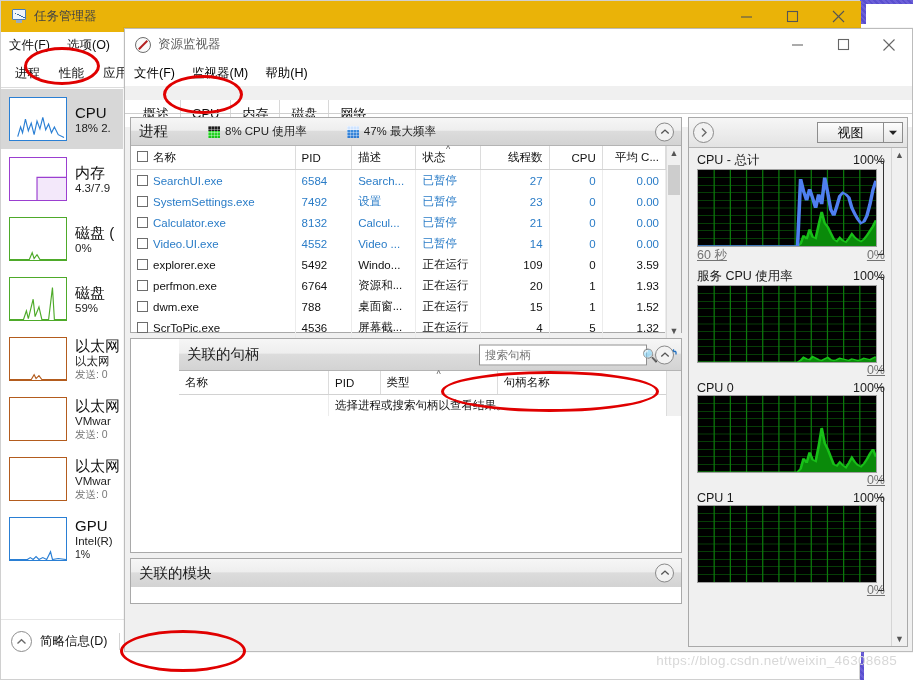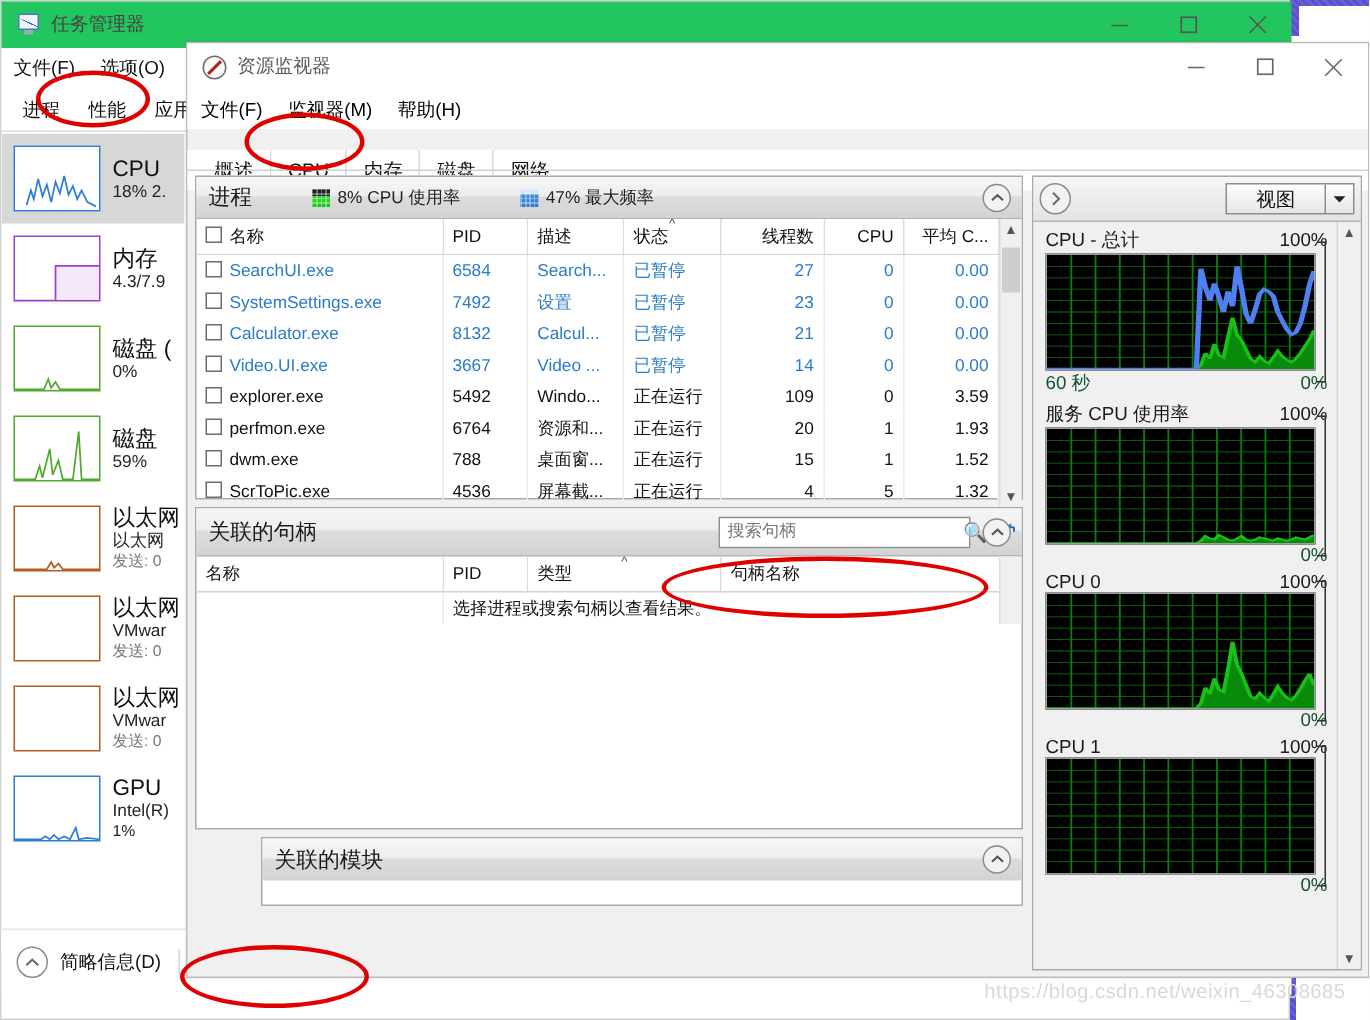--- a/index.html
+++ b/index.html
@@ -20,21 +20,21 @@
     background: repeating-linear-gradient(45deg,#5a4fcf,#5a4fcf 2px,#6b5fd8 2px,#6b5fd8 4px);
   }
 
   
   #taskmgr {
     position: absolute; left: 0; top: 0; width: 860px; height: 680px;
     background: #fff; border: 1px solid #d0d0d0;
   }
   #tm-titlebar {
     position: absolute; left:0; top:0; width: 860px; height: 31px;
-    background: #22c55e;
+    background: #eab308;
     display: flex; align-items: center;
   }
   #tm-title-text {
     font-size: 12.5px; color: #444; margin-left: 6px;
   }
   .tm-icon {
     width: 17px; height: 15px; margin-left: 10px;
     position: relative; flex: none;
   }
   .tm-icon .scr {
@@ -268,21 +268,21 @@
   }
   .gbracket::before{
     content:''; position:absolute; right:1px; top:-8px; bottom:-8px; width:1.4px; background:#333;
   }
   .gbracket::after{
     content:''; position:absolute; right:1px; top:-8px; width:6px; height:1.4px; background:#333;
   }
   .gbracket-bot{
     position:absolute; right:1px; bottom:-8px; width:6px; height:1.4px; background:#333;
   }
-  .gfooter { display:flex; align-items:baseline; font-size:12.5px; color:#14532d; }
+  .gfooter { display:flex; align-items:baseline; font-size:12.5px; color:#737373;text-decoration:underline; }
   .gfooter .gmin { margin-left:auto; }
 
   
   #handles-search {
     position:absolute; right:34px; top:50%; transform:translateY(-50%);
     width:168px; height:21px; border:1px solid #8f8f8f; background:#fff;
     display:flex; align-items:center; padding:0 2px 0 5px;
   }
   #handles-search-input {
     flex:1; font-size:11.5px; color:#9a9a9a; border:none; outline:none;
@@ -570,21 +570,21 @@
                   <td class=""><span class="chk"></span>Calculator.exe</td>
                   <td class="">8132</td>
                   <td class="">Calcul...</td>
                   <td class="">已暂停</td>
                   <td class="num">21</td>
                   <td class="num">0</td>
                   <td class="num">0.00</td>
                 </tr>
                 <tr class="suspended">
                   <td class=""><span class="chk"></span>Video.UI.exe</td>
-                  <td class="">3667</td>
+                  <td class="">4552</td>
                   <td class="">Video ...</td>
                   <td class="">已暂停</td>
                   <td class="num">14</td>
                   <td class="num">0</td>
                   <td class="num">0.00</td>
                 </tr>
                 <tr>
                   <td class=""><span class="chk"></span>explorer.exe</td>
                   <td class="">5492</td>
                   <td class="">Windo...</td>
@@ -624,21 +624,21 @@
           </table>
           <div class="tbl-scroll">
             <span class="sb-arrow">▲</span>
             <div class="sb-thumb"></div>
             <span class="sb-arrow">▼</span>
           </div>
         </div>
       </div>
 
 
-      <div class="panel" style="height:215px;">
+      <div class="panel" style="height:215px;padding-left:48px;">
         <div class="panel-header" style="height:32px;">
           <span class="panel-title">关联的句柄</span>
           <div id="handles-search">
             <input id="handles-search-input" type="text" placeholder="搜索句柄" style="">
             <span class="search-mag">🔍</span>
             <span class="search-div"></span>
             <span class="search-refresh">
               <svg width="13" height="12" viewBox="0 0 13 12">
                 <path d="M1,8 L5,8 L3,10 M12,4 L8,4 L10,2" fill="none" stroke="#1f6fc0" stroke-width="1.3"></path>
                 <path d="M1,8 L1,5 M12,4 L12,7" fill="none" stroke="#1f6fc0" stroke-width="1.3"></path>
@@ -672,21 +672,21 @@
               <tr>
                 <td></td>
                 <td colspan="3" class="empty-note" style="border-right:none;">选择进程或搜索句柄以查看结果。</td>
               </tr>
             </tbody>
           </table>
           <div class="tbl-scroll" style="background:#f0f0f0;"></div>
         </div>
       </div>
 
-      <div class="panel" style="height:46px;margin-left:44px;">
+      <div class="panel" style="height:46px;">
         <div class="panel-header" style="border-bottom:none;height:28px;">
           <span class="panel-title">关联的模块</span>
           <span class="ph-collapse">
             <svg width="10" height="7" viewBox="0 0 10 7">
                 <polyline points="1.3,5 5,1.6 8.7,5" fill="none" stroke="#555" stroke-width="1.4"></polyline>
               </svg>
           </span>
         </div>
       </div>
     </div>

